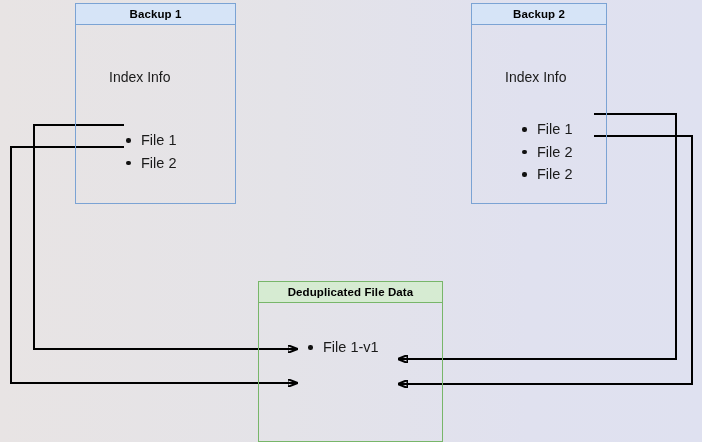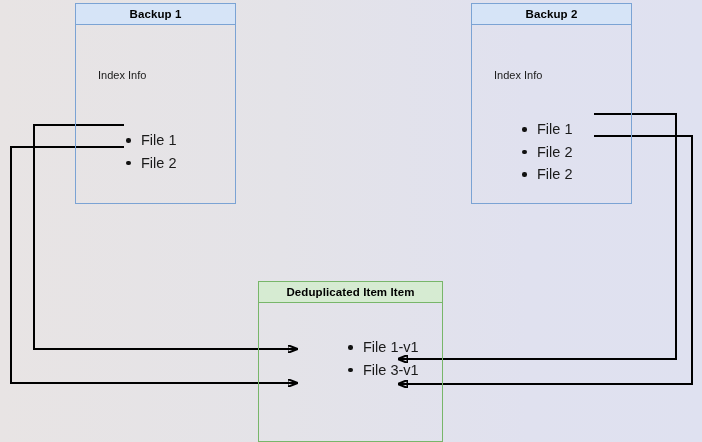--- a/index.html
+++ b/index.html
@@ -54,28 +54,28 @@
 
   
   .green .node-header {
     background: #d6ebd2;
     border: 1px solid #78b66a;
   }
   .green .node-body {
     border: 1px solid #78b66a;
     border-top: none;
     background: transparent;
-    padding-left: 40px;
   }
 
   .caption {
     position: absolute;
-    font-size: 11px;
+    font-size: 14px;
     color: #1a1a1a;
     white-space: nowrap;
+    margin-left: 11px;
   }
 
   ul.bullets {
     position: absolute;
     margin: 0;
     padding: 0;
     list-style: none;
   }
   ul.bullets li {
     position: relative;
@@ -138,37 +138,36 @@
     <div class="node-header">Backup 1</div>
     <div class="node-body" style="height:179px;">
       <div class="caption" style="left:22px; top:44px;">Index Info</div>
       <ul class="bullets" style="left:48px; top:104px;">
         <li>File 1</li>
         <li>File 2</li>
       </ul>
     </div>
   </div>
 
-  <div class="node blue" style="left:471px; top:3px; width:161px; height:201px;">
+  <div class="node blue" style="left:471px; top:3px; width:136px; height:201px;">
     <div class="node-header">Backup 2</div>
     <div class="node-body" style="height:179px;">
       <div class="caption" style="left:22px; top:44px;">Index Info</div>
       <ul class="bullets" style="left:48px; top:93px;">
         <li>File 1</li>
         <li>File 2</li>
         <li>File 2</li>
       </ul>
     </div>
   </div>
 
   <div class="node green" style="left:258px; top:281px; width:185px; height:161px;">
-    <div class="node-header">Deduplicated Item Item</div>
+    <div class="node-header">Deduplicated File Data</div>
     <div class="node-body" style="height:139px;">
       <div style="position:relative;">
         <ul class="bullets" style="left:47px; top:33px;">
           <li>File 1-v1</li>
-          <li>File 3-v1</li>
         </ul>
       </div>
     </div>
   </div>
 
 </div>
 
 </body></html>

